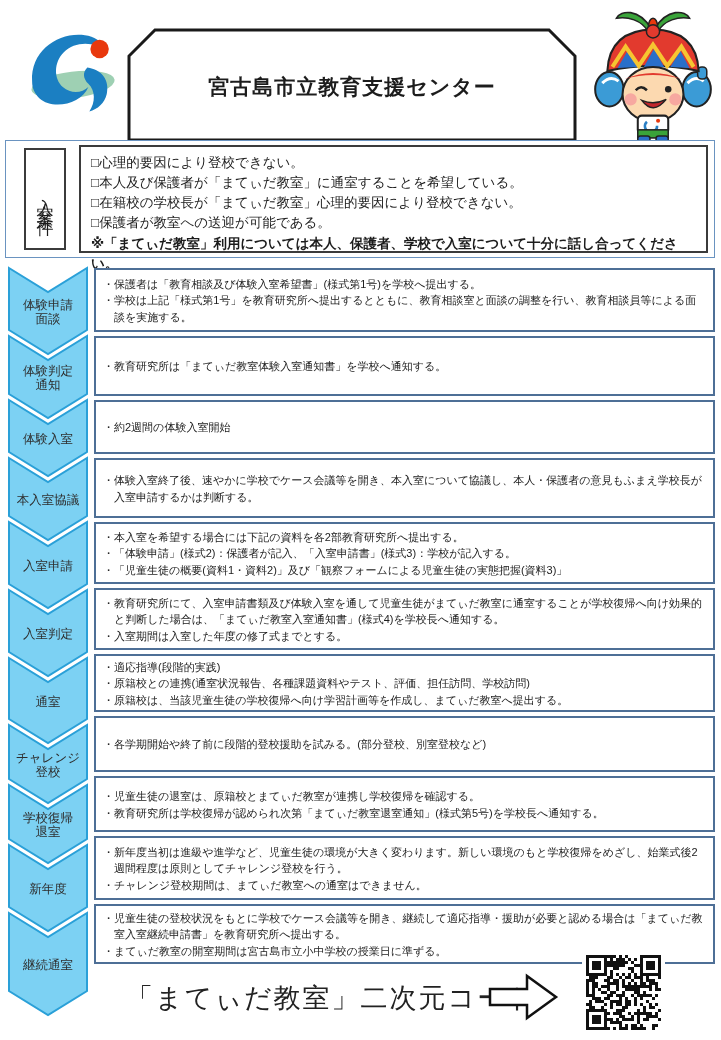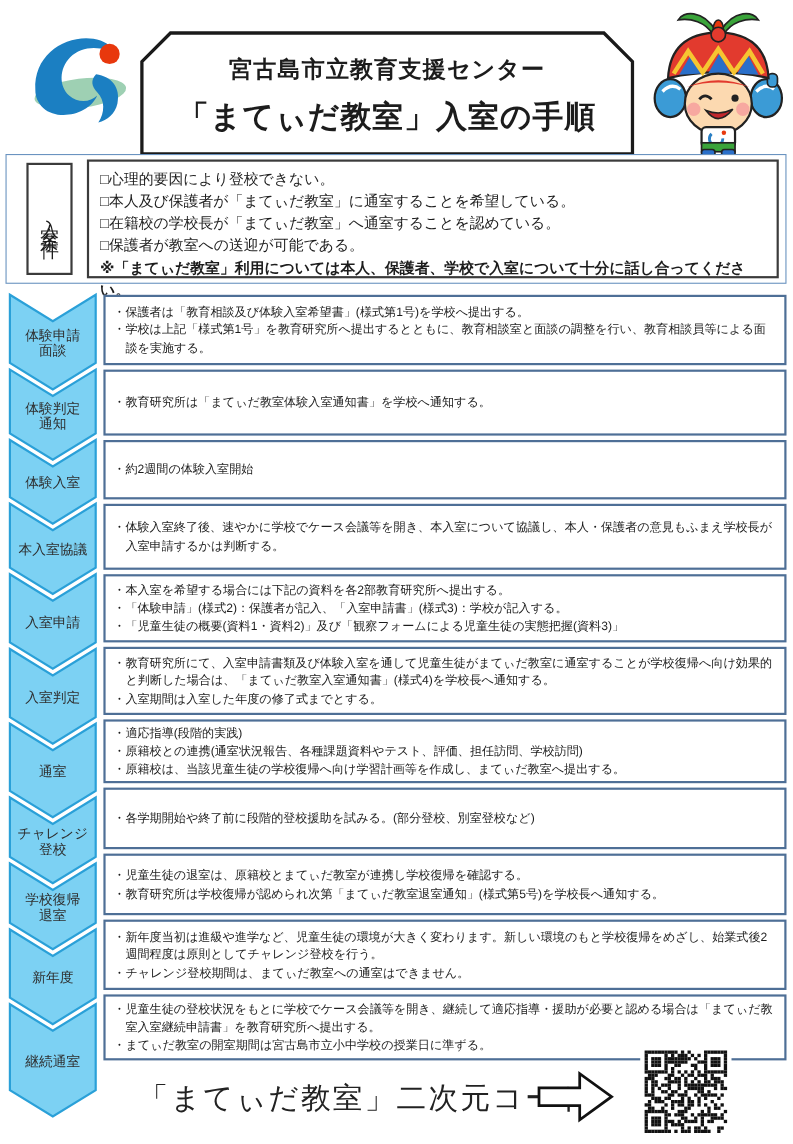--- a/index.html
+++ b/index.html
@@ -85,21 +85,20 @@
       <circle cx="72" cy="28" r="9" fill="#e8380d"></circle>
     </svg>
   </div>
 
   <div class="title-box">
     <svg width="450" height="114" viewBox="0 0 450 114">
       <polygon points="28,2 422,2 448,28 448,112 2,112 2,28" fill="#ffffff" stroke="#1a1a1a" stroke-width="3"></polygon>
     </svg>
     <div class="title-text">
       <div class="org-name">宮古島市立教育支援センター</div>
-      <div class="doc-title">「まてぃだ教室」入室の手順</div>
     </div>
   </div>
 
   <div class="mascot">
     <svg width="122" height="138" viewBox="0 0 120 136">
 
       <path d="M58,24 C46,4 28,6 24,14 C35,12 49,16 55,27 Z" fill="#3aa43a" stroke="#222" stroke-width="1.5"></path>
       <path d="M62,24 C74,4 92,6 96,14 C85,12 71,16 65,27 Z" fill="#3aa43a" stroke="#222" stroke-width="1.5"></path>
       <ellipse cx="60" cy="22" rx="4.5" ry="8" fill="#e8380d" stroke="#222" stroke-width="1.5"></ellipse>
 
@@ -134,21 +133,21 @@
   </div>
 
   <section class="conditions">
     <div class="cond-side">
       <span>入室条件</span>
     </div>
     <div class="cond-main">
       <div id="cond-items">
           <div class="cond-item">□心理的要因により登校できない。</div>
           <div class="cond-item">□本人及び保護者が「まてぃだ教室」に通室することを希望している。</div>
-          <div class="cond-item">□在籍校の学校長が「まてぃだ教室」へ通室することを認めている。</div>
+          <div class="cond-item">□在籍校の学校長が「まてぃだ教室」心理的要因により登校できない。</div>
           <div class="cond-item">□保護者が教室への送迎が可能である。</div>
         </div>
       <div class="cond-note">※「まてぃだ教室」利用については本人、保護者、学校で入室について十分に話し合ってください。</div>
     </div>
   </section>
 
   <section class="flow" id="flow">
     <div class="flow-rows" id="flow-rows">
         <div class="flow-row" style="min-height: 64px;">
           <p>・保護者は「教育相談及び体験入室希望書」(様式第1号)を学校へ提出する。</p>

